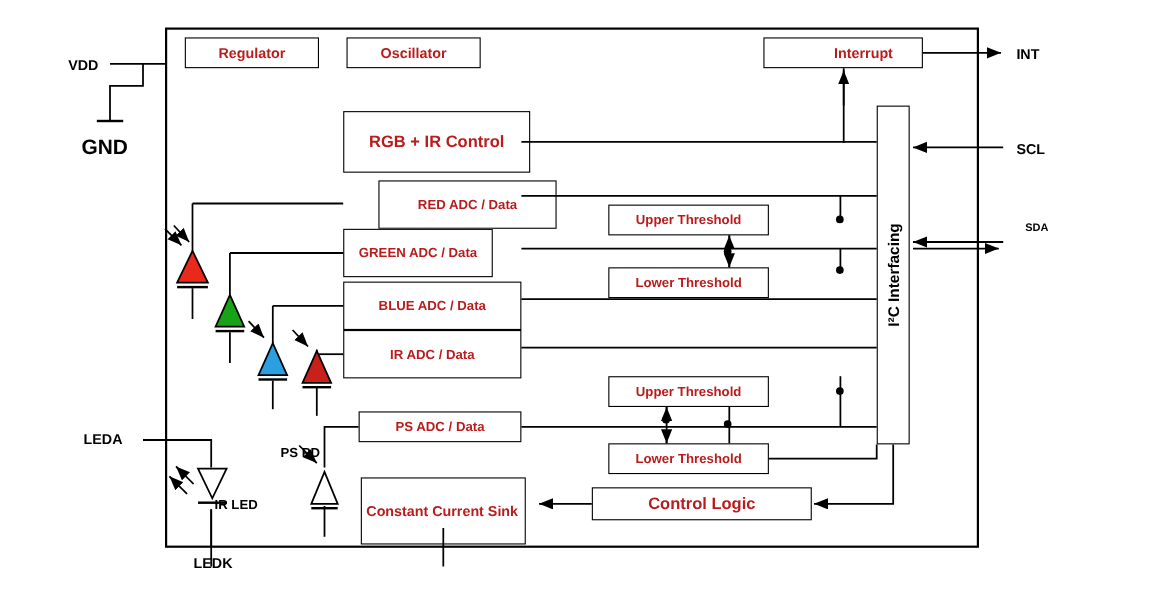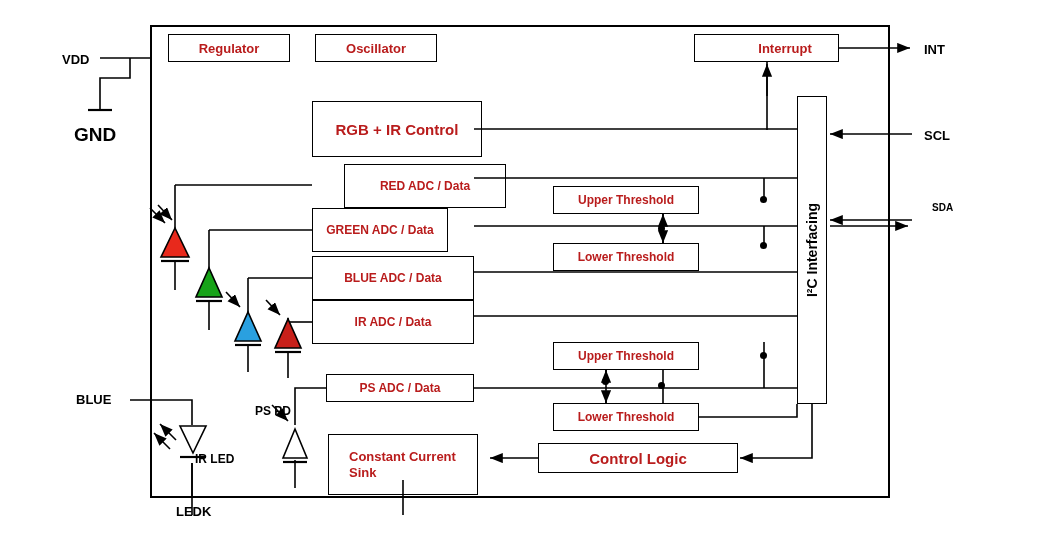--- a/index.html
+++ b/index.html
@@ -103,28 +103,28 @@
   <div class="box bold" style="left:553px; top:342px; width:146px; height:28px; font-size:12px;">Upper Threshold</div>
 
   <div class="box bold" style="left:553px; top:403px; width:146px; height:28px; font-size:12px;">Lower Threshold</div>
 
   <div class="vert-text" style="left:797px; top:96px; width:30px; height:308px;">
     <span>I²C Interfacing</span>
   </div>
 
   <div class="box bold" style="left:538px; top:443px; width:200px; height:30px; font-size:15px;">Control Logic</div>
 
-  <div class="box bold" style="left:328px; top:434px; width:150px; height:61px; font-size:13px; justify-content:flex-start; padding-left:20px; text-align:left; line-height:1.2;">Constant Current Sink</div>
+  <div class="box bold" style="left:328px; top:434px; width:150px; height:61px; font-size:13px; justify-content:flex-start; padding-left:4px; text-align:left; line-height:1.2;">Constant Current Sink</div>
 
   <div class="lbl bold" style="left:62px; top:52px; font-size:13px;">VDD</div>
   <div class="lbl bold" style="left:74px; top:124px; font-size:19px;">GND</div>
   <div class="lbl bold" style="left:924px; top:42px; font-size:13px;">INT</div>
   <div class="lbl bold" style="left:924px; top:128px; font-size:13px;">SCL</div>
   <div class="lbl bold" style="left:932px; top:202px; font-size:10px;">SDA</div>
-  <div class="lbl bold" style="left:76px; top:392px; font-size:13px;">BLUE</div>
+  <div class="lbl bold" style="left:76px; top:392px; font-size:13px;">LEDA</div>
   <div class="lbl bold" style="left:176px; top:504px; font-size:13px;text-align:center;">LEDK</div>
   <div class="lbl bold" style="left:388px; top:506px; font-size:14px;margin-top:40px;">LDR</div>
 
   <div class="lbl bold" style="left:195px; top:452px; font-size:12px;">IR LED</div>
   <div class="lbl bold" style="left:240px; top:404px; font-size:12px;padding-left:15px;">PS PD</div>
 
   <div class="dot" style="left:760px; top:196px;"></div>
   <div class="dot" style="left:760px; top:242px;"></div>
   <div class="dot" style="left:658px; top:225px;"></div>
   <div class="dot" style="left:760px; top:352px;"></div>

